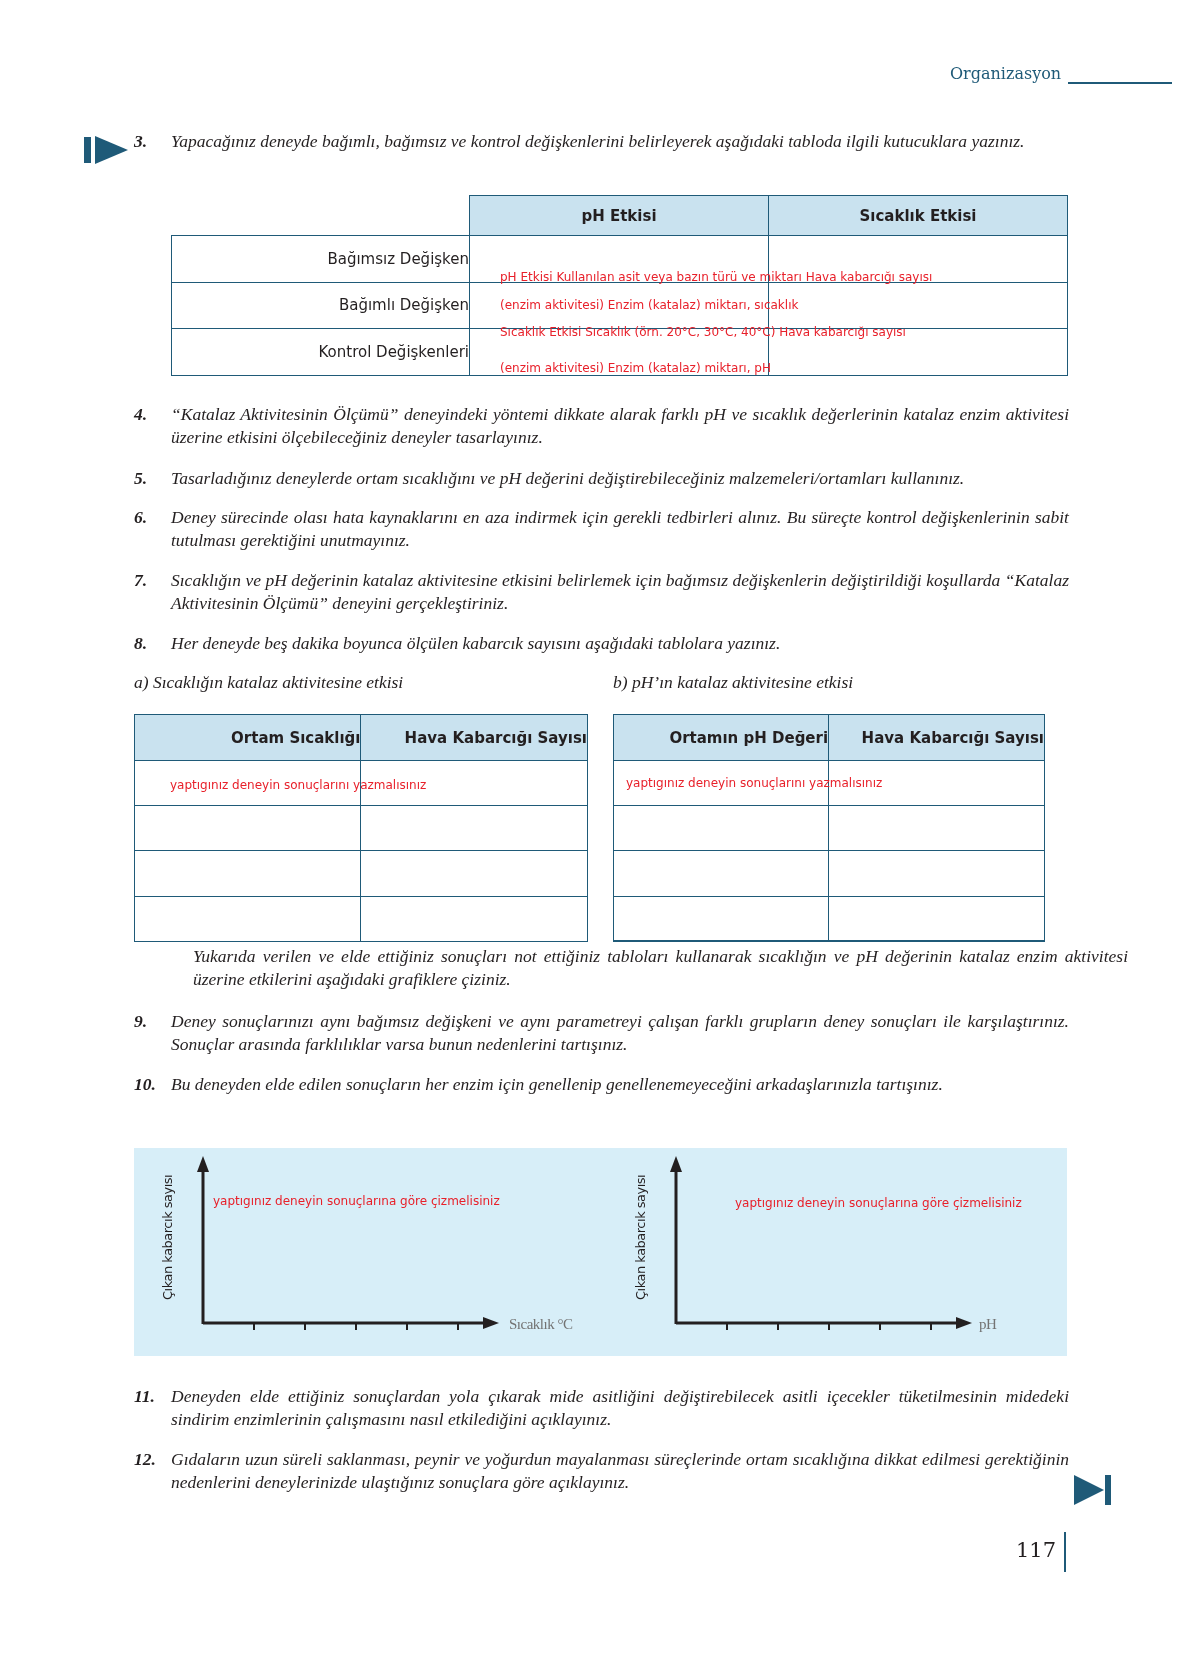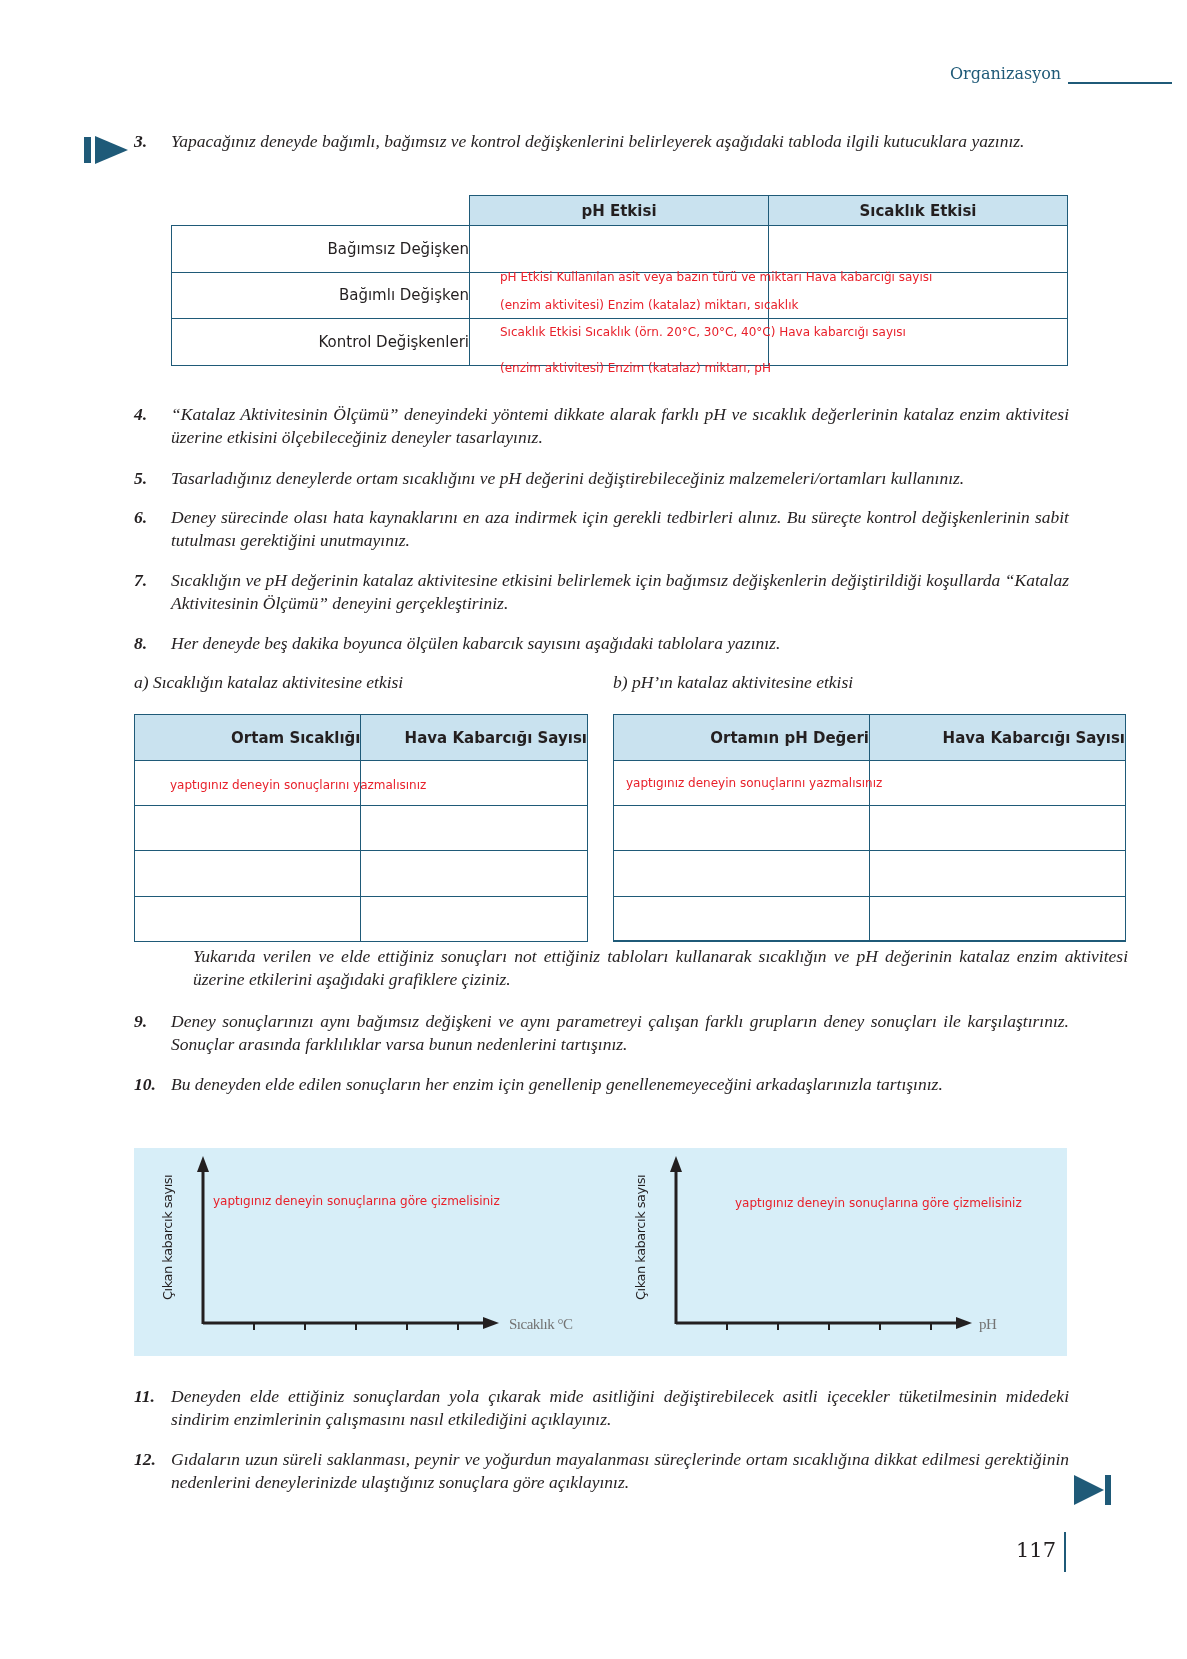--- a/index.html
+++ b/index.html
@@ -7,21 +7,21 @@
   body { position: relative; font-family: "Liberation Serif", serif; color: #231f20; }
   .abs { position: absolute; }
   .hdr-title { left: 950px; top: 64px; font-family: "DejaVu Serif", serif; font-size: 16px; color: #1f5a78; }
   .hdr-rule { left: 1068px; top: 82px; width: 104px; height: 1.5px; background: #1f5a78; }
   .marker-start { left: 84px; top: 135px; width: 46px; height: 30px; }
   .q { position: absolute; left: 134px; width: 935px; font-style: italic; font-size: 17.5px; line-height: 23px; }
   .q .num { position: absolute; left: 0; top: 0; font-weight: bold; }
   .q .txt { display: block; margin-left: 37px; text-align: justify; }
   table.grid { border-collapse: collapse; position: absolute; font-family: "DejaVu Sans", sans-serif; }
   table.grid td, table.grid th { border: 1.3px solid #1f5a78; }
-  .t1 th { background: #c9e2ef; font-size: 15px; font-weight: bold; height: 30px; text-align: center; color: #231f20; }
+  .t1 th { background: #c9e2ef; font-size: 15px; font-weight: bold; height: 40px; text-align: center; color: #231f20; }
   .t1 td.lbl { font-size: 15px; padding-left: 7px; height: 46.5px; color: #231f20; text-align: right; }
   .t1 td.blank { width: 299px; }
   .t1 .empty-corner { border: none; background: transparent; }
   .overlay-red { color: #e8202a; font-family: "DejaVu Sans", sans-serif; font-size: 12px; line-height: 27.5px; white-space: nowrap; }
   .t2 th { background: #c9e2ef; font-size: 15px; font-weight: bold; height: 46px; text-align: right; width: 227px; }
   .t2 td { height: 45.2px; }
   .sub-label { font-style: italic; font-size: 17.5px; }
   .graph-panel { left: 134px; top: 1148px; width: 933px; height: 208px; background: #d7eef8; }
   .axis-label-y { font-family: "DejaVu Sans", sans-serif; font-size: 13px; color: #231f20; transform: rotate(-90deg); transform-origin: left top; white-space: nowrap; letter-spacing: -0.5px; }
   .axis-label-x { font-family: Liberation Serif, serif; font-size: 15px; color: #737373; letter-spacing: -0.5px; }
@@ -116,21 +116,21 @@
         <td></td>
       </tr>
   <tr>
         <td></td>
         <td></td>
       </tr>
 </tbody>
   </table>
 <div class="abs overlay-red" style="left:170px; top:772px;">yaptıgınız deneyin sonuçlarını yazmalısınız</div>
 
-<table class="grid t2" style="left:613px; top:714px; width:513px;">
+<table class="grid t2" style="left:613px; top:714px; width:432px;">
   <tbody>
       <tr>
     <th>Ortamın pH Değeri</th>
     <th>Hava Kabarcığı Sayısı</th>
   </tr>
   <tr>
         <td></td>
         <td></td>
       </tr>
   <tr>

